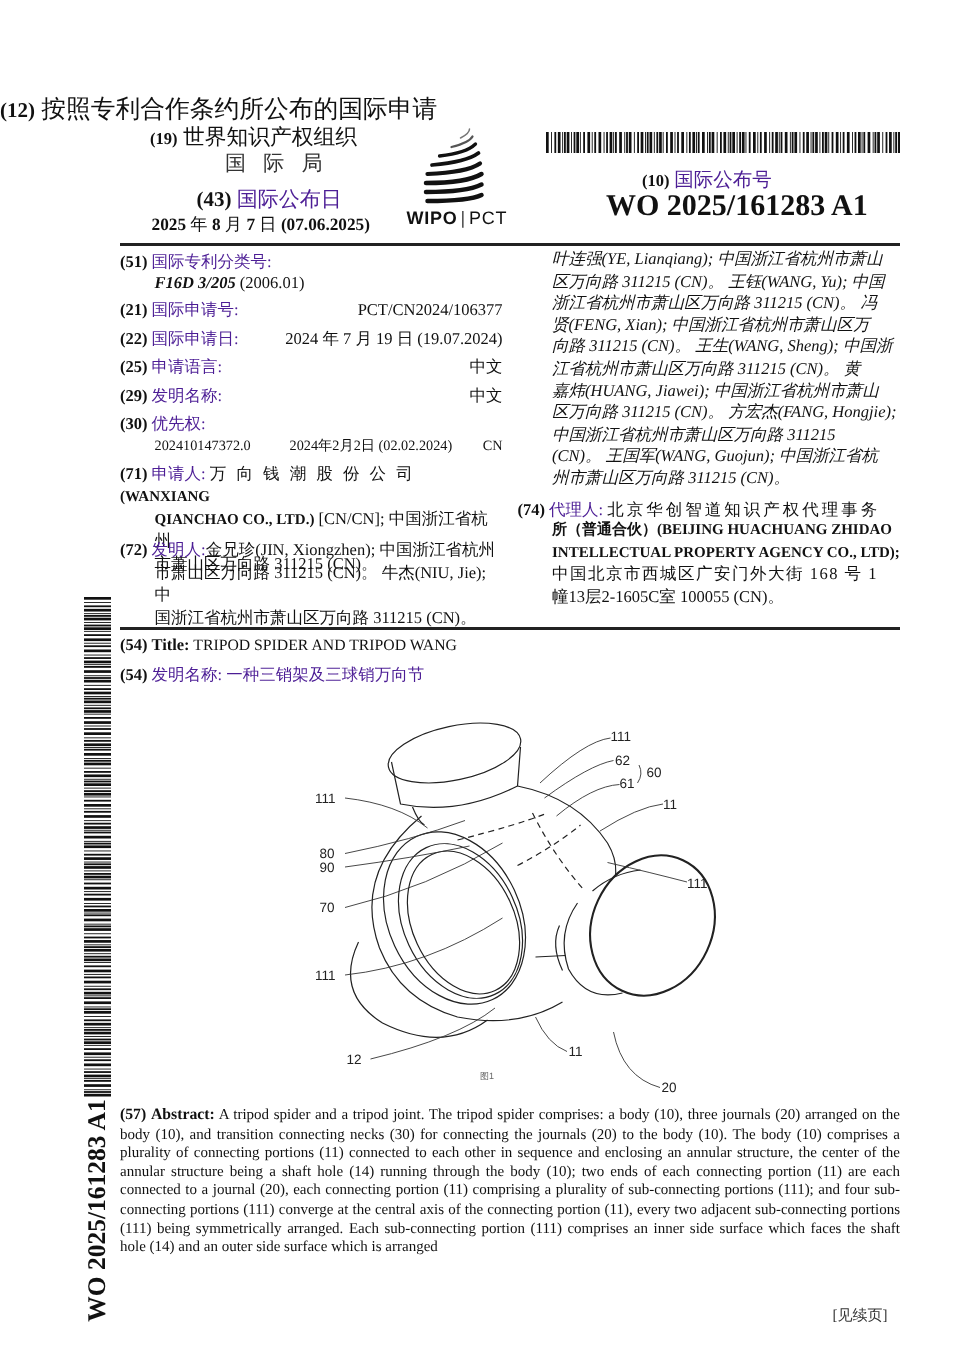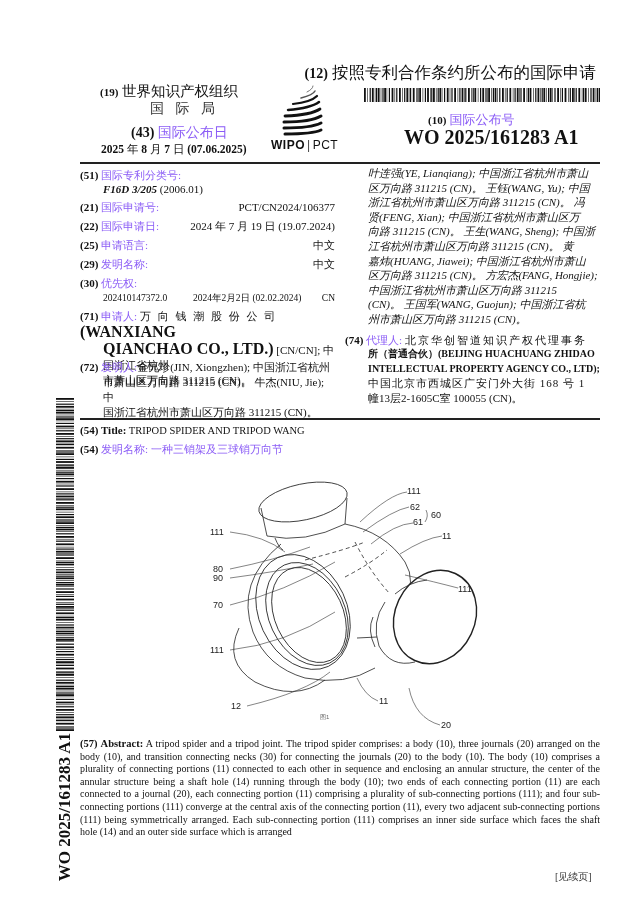--- a/index.html
+++ b/index.html
@@ -1,21 +1,21 @@
 <!DOCTYPE html>
 <html><head>
 <meta charset="utf-8">
 <style>
   html, body { margin: 0; padding: 0; background: #ffffff; }
   body { width: 640px; height: 905px; position: relative; overflow: hidden;
          font-family: "Liberation Serif", "DejaVu Serif", serif; color: #111; }
   .abs { position: absolute; }
   .num { font-weight: bold; }
-  .cjk-light { color: #8b5cf6; }
-  .pub-title { left: 0; width: 596px; top: 62px; text-align: right; font-size: 16.5px; }
+  .cjk-light { color: #4c1d95; }
+  .pub-title { left: 0; width: 596px; top: 62px; text-align: left; font-size: 16.5px; }
   .pub-title .num { font-size: 14px; }
   .wipo-org { left: 100px; top: 82px; font-size: 14.5px; }
   .wipo-org .num { font-size: 11px; }
   .bureau { left: 150px; top: 100px; font-size: 14px; letter-spacing: 4px; color:#333; }
   .pubdate-label { left: 131px; top: 124px; font-size: 14px; }
   .pubdate-label .num { font-size: 14px; }
   .pubdate-val { left: 101px; top: 142px; font-size: 11.5px; font-weight: bold; }
   .pubdate-val .cn { font-weight: normal; }
   .wipo-logo { left: 263px; top: 82px; width: 100px; height: 74px; }
   .wipo-text { left: 271px; top: 138px; font-family: "Liberation Sans", "DejaVu Sans", sans-serif;
@@ -32,21 +32,21 @@
 
   .biblio { font-size: 11px; line-height: 15px; }
   .biblio .num { font-size: 11px; }
   .left-col { left: 80px; width: 255px; }
   .right-col { left: 345px; width: 255px; }
   .row { position: absolute; left: 0; width: 100%; }
   .row .lbl { position: absolute; left: 0; }
   .row .val-r { position: absolute; right: 0; }
   .indent { padding-left: 23px; }
   .italic-b { font-style: italic; font-weight: bold; }
-  .en-b { font-weight: bold; font-size: 16px; }
+  .en-b { font-weight: bold; font-size: 10px; }
 
   .title-en { left: 80px; top: 424px; font-size: 10.5px; }
   .title-en b { font-size: 11px; }
   .title-cn { left: 80px; top: 442px; font-size: 11px; }
 
   .figure { left: 195px; top: 472px; width: 300px; height: 262px; }
   .abstract { left: 80px; top: 738px; width: 520px; font-size: 10px; line-height: 12.6px; text-align: justify; }
   .abstract b { font-size: 10.5px; }
   .see-next { left: 555px; top: 870px; font-size: 10px; color: #333; }
 

